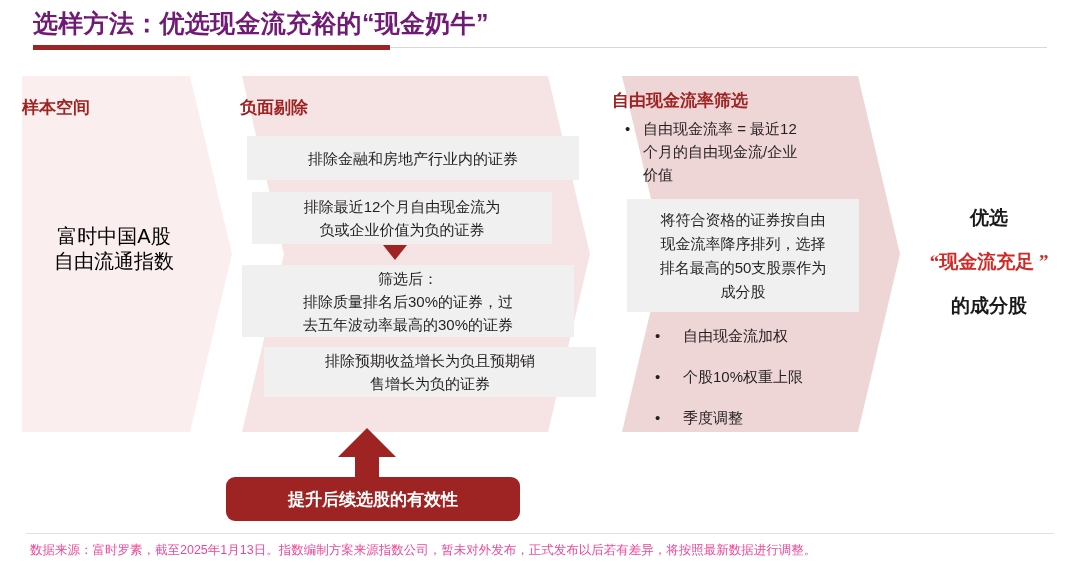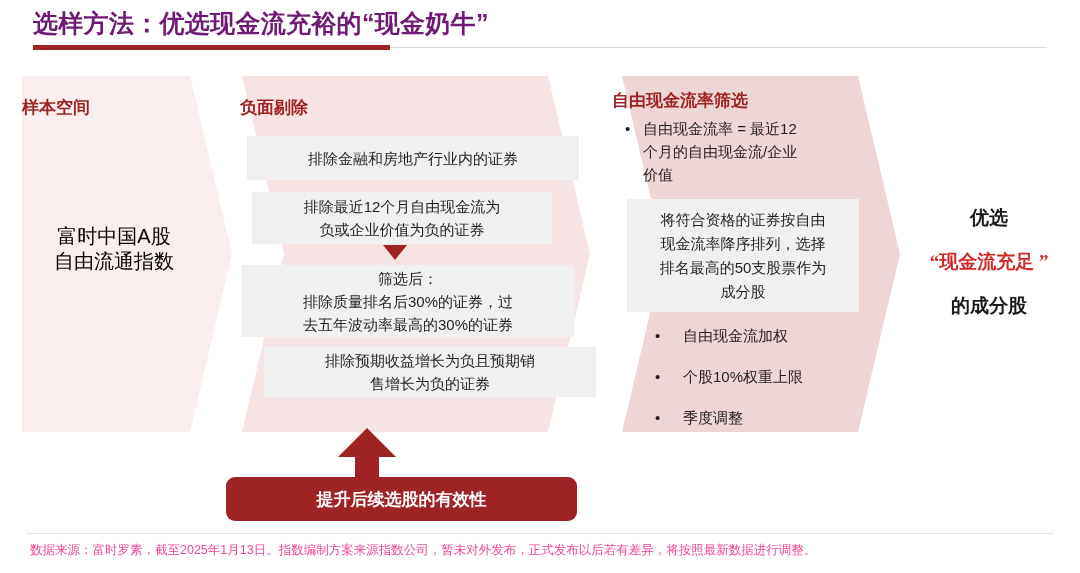--- a/index.html
+++ b/index.html
@@ -170,21 +170,21 @@
     position: absolute;
     left: 338px;
     top: 428px;
     width: 58px;
     height: 56px;
   }
   #callout-box {
     position: absolute;
     left: 226px;
     top: 477px;
-    width: 351px;
+    width: 294px;
     height: 44px;
     background: #9e2323;
     border-radius: 9px;
     display: flex;
     align-items: center;
     justify-content: center;
     color: #ffffff;
     font-size: 17px;
     font-weight: bold;
   }

